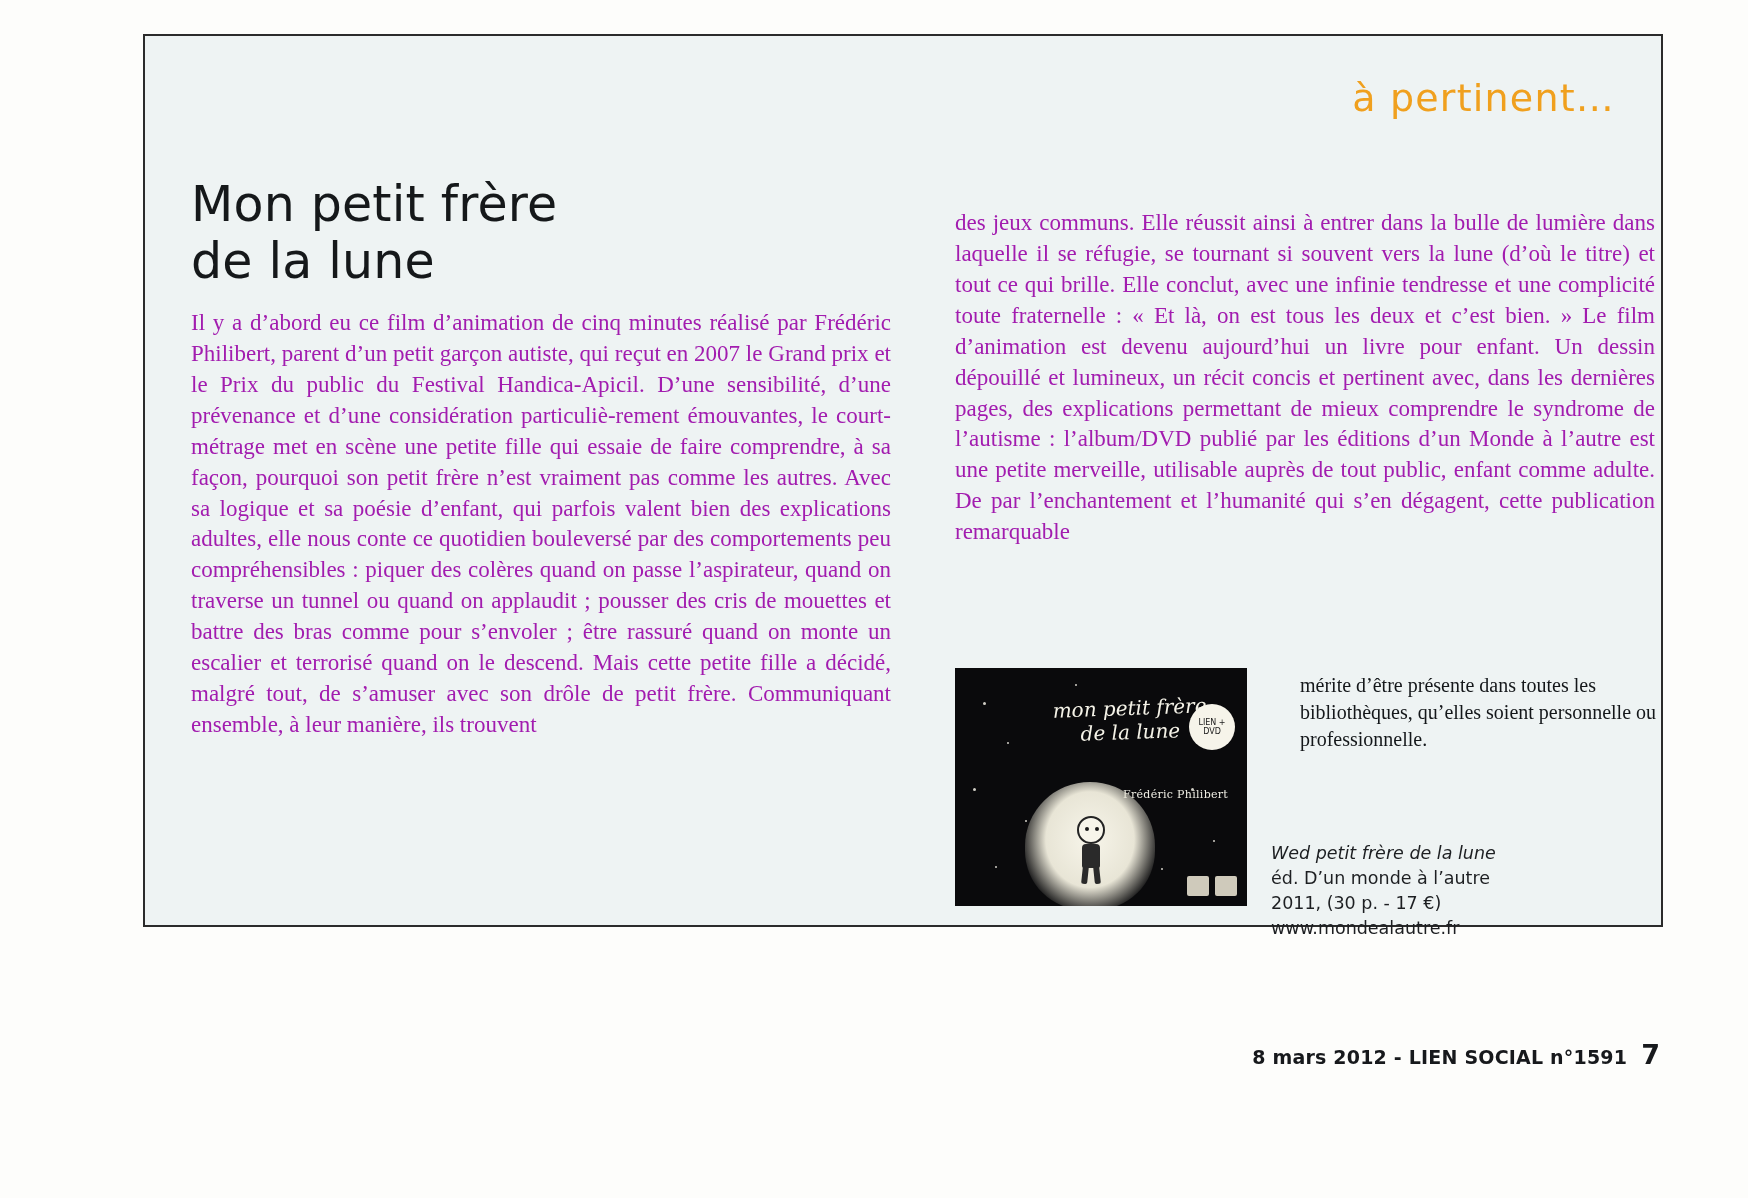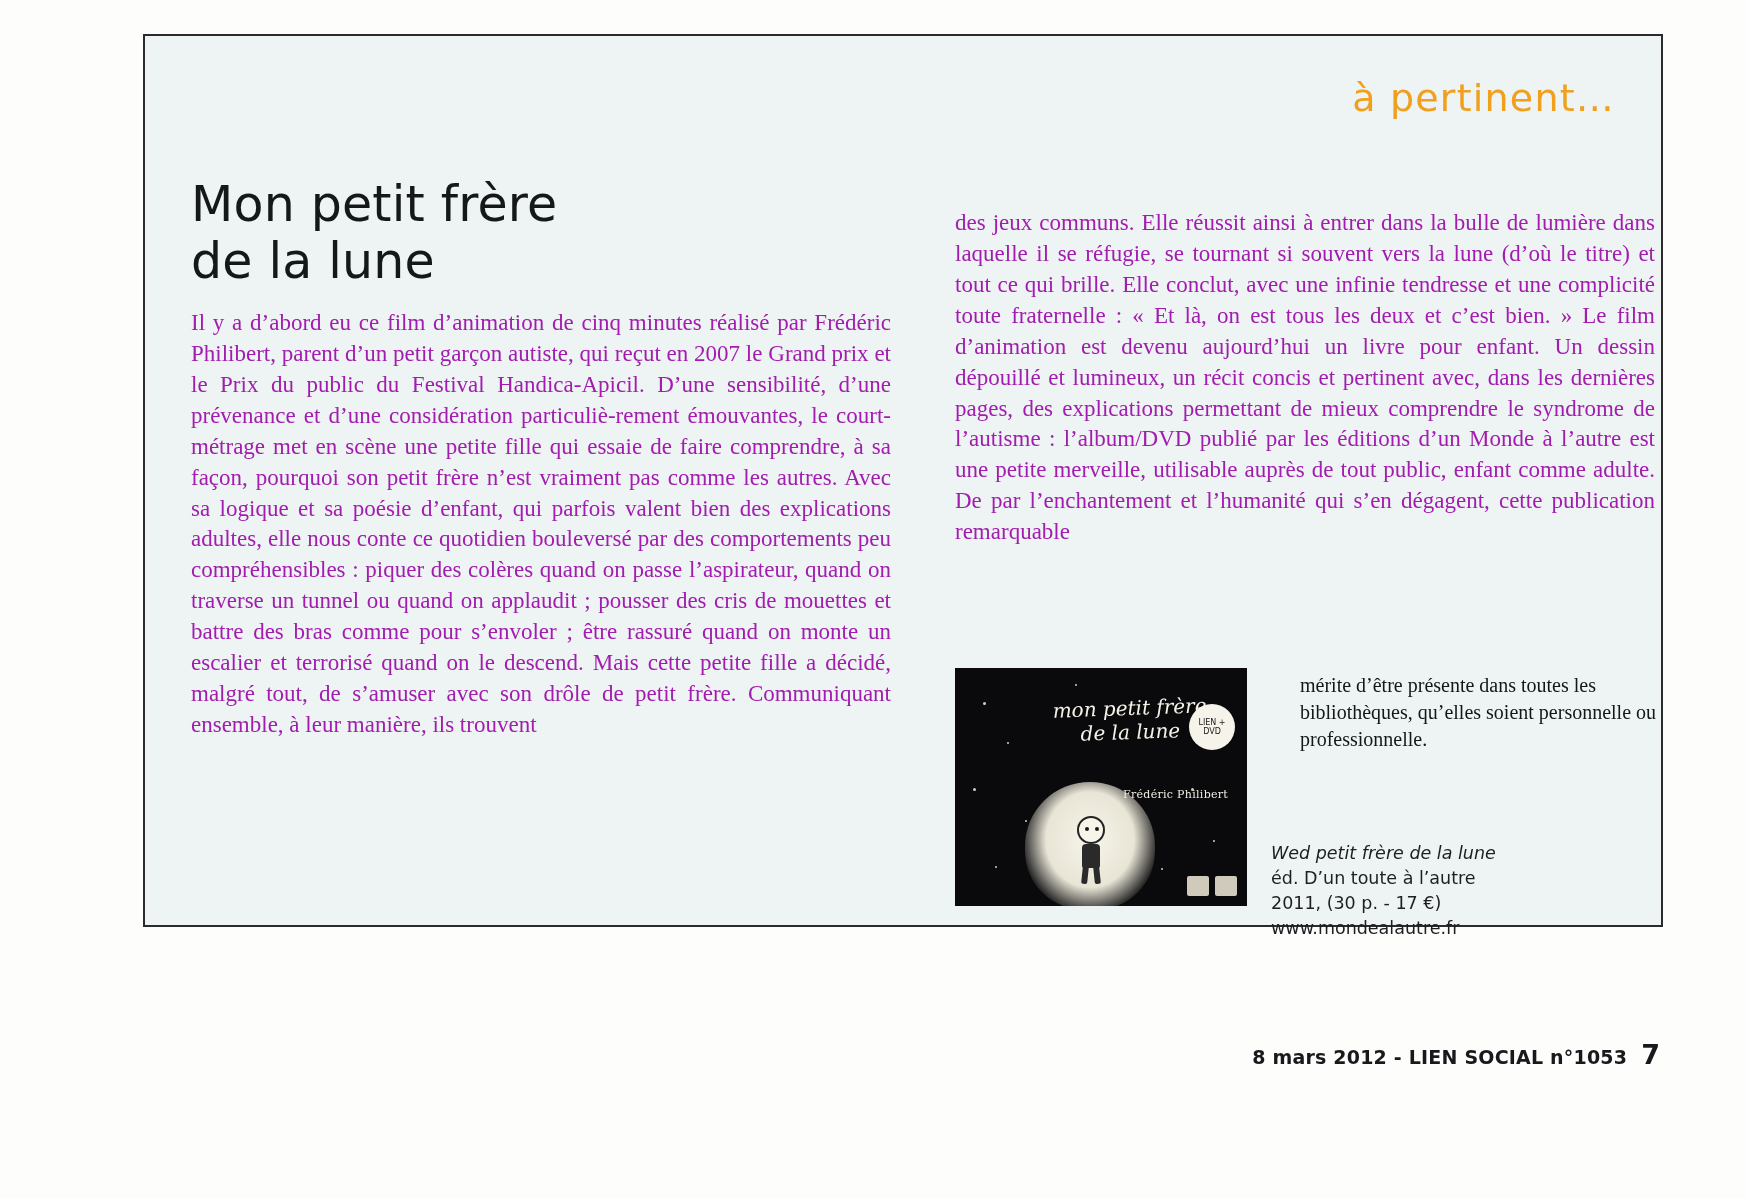--- a/index.html
+++ b/index.html
@@ -348,26 +348,26 @@
           </div>
         </div>
       </div>
 
       <div class="col-right-tail">
         <p>mérite d’être présente dans toutes les bibliothèques, qu’elles soient personnelle ou professionnelle.</p>
       </div>
 
       <div class="credits">
         <div class="it">Wed petit frère de la lune</div>
-        <div>éd. D’un toute à l’autre</div>
+        <div>éd. D’un monde à l’autre</div>
         <div>2011, (30 p. - 17 €)</div>
         <div>www.mondealautre.fr</div>
       </div>
 
     </div>
   </div>
 
   <div class="footer">
-    <span class="issue">8 mars 2012 - LIEN SOCIAL n°1053</span>
+    <span class="issue">8 mars 2012 - LIEN SOCIAL n°1591</span>
     <span class="pageno">7</span>
   </div>
 
 </div>
 
 </body></html>

